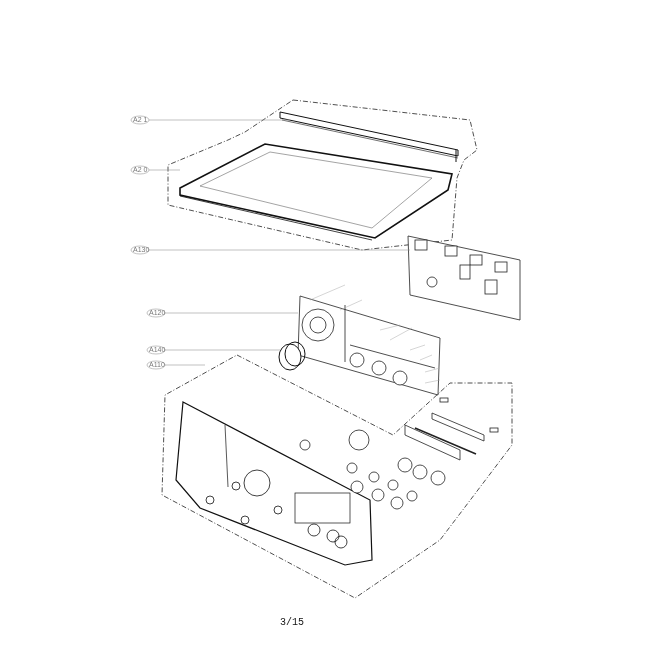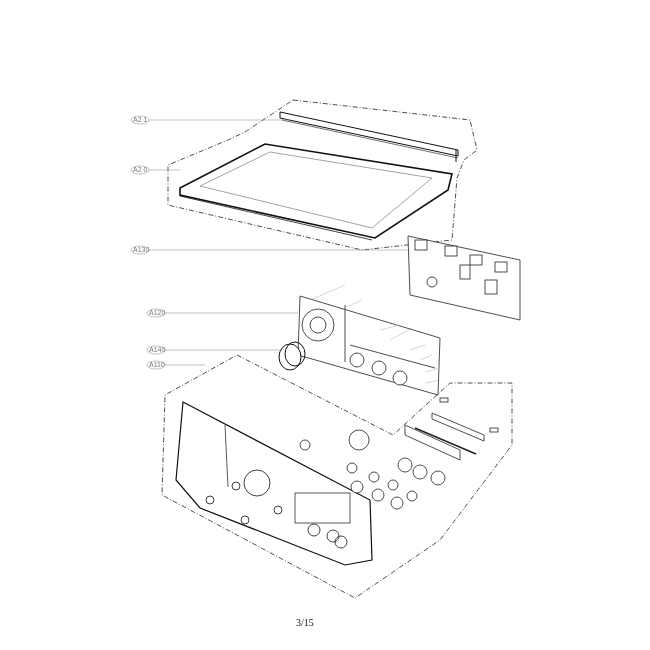--- a/index.html
+++ b/index.html
@@ -1,19 +1,19 @@
 <!DOCTYPE html>
 <html><head>
 <meta charset="utf-8">
 <style>
   html, body { margin: 0; padding: 0; background: #ffffff; }
   body { width: 650px; height: 650px; position: relative; overflow: hidden; font-family: "Liberation Sans", sans-serif; }
   #diagram { position: absolute; left: 0; top: 0; width: 650px; height: 650px; }
   .lbl { font-family: "Liberation Sans", sans-serif; font-size: 7px; fill: #777; }
-  .page-num { position: absolute; left: 280px; top: 617px; font-size: 10px; color: #111; font-family: Liberation Serif, serif; margin-left: 16px; }
+  .page-num { position: absolute; left: 280px; top: 617px; font-size: 10px; color: #111; font-family: Liberation Mono, monospace; }
 </style>
 </head>
 <body>
 
 <svg id="diagram" viewBox="0 0 650 650" xmlns="http://www.w3.org/2000/svg">
 
   <g fill="none" stroke="#222" stroke-width="0.8" stroke-dasharray="5,2,1,2">
     <polygon points="293,100 470,120 477,150 464,160 457,178 452,240 362,250 168,205 168,165 228,140 245,132"></polygon>
   </g>
 

